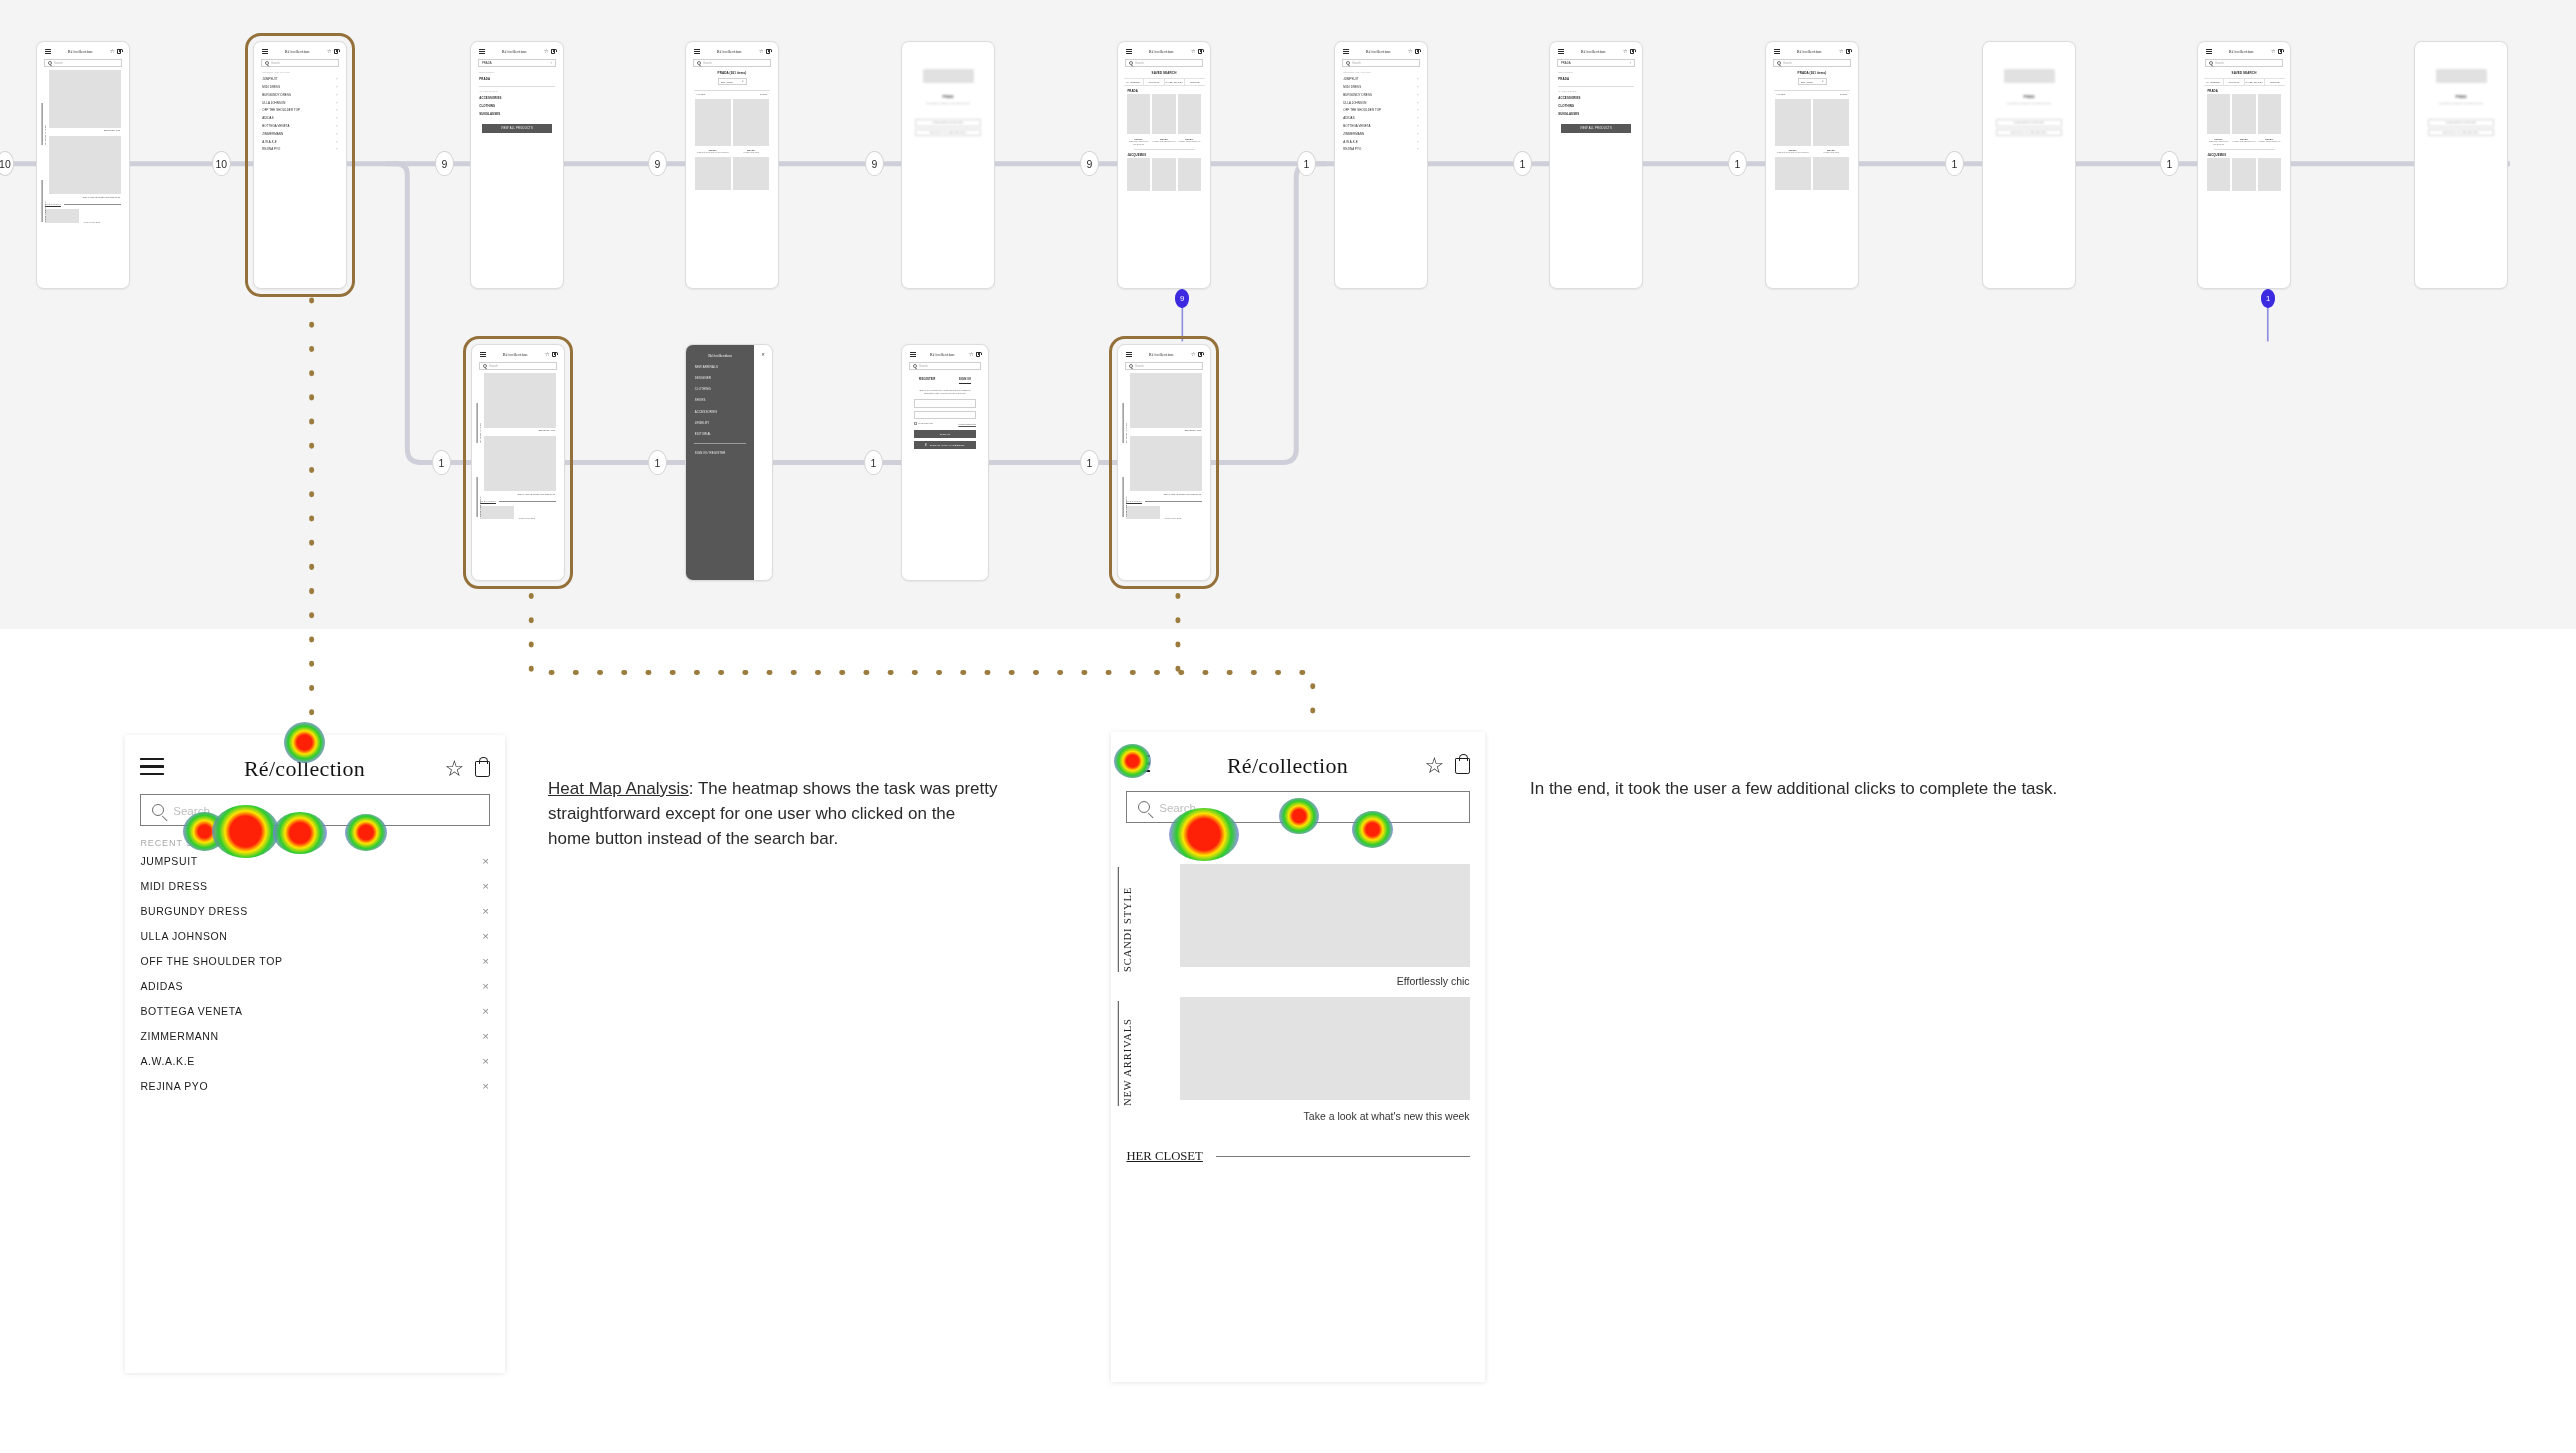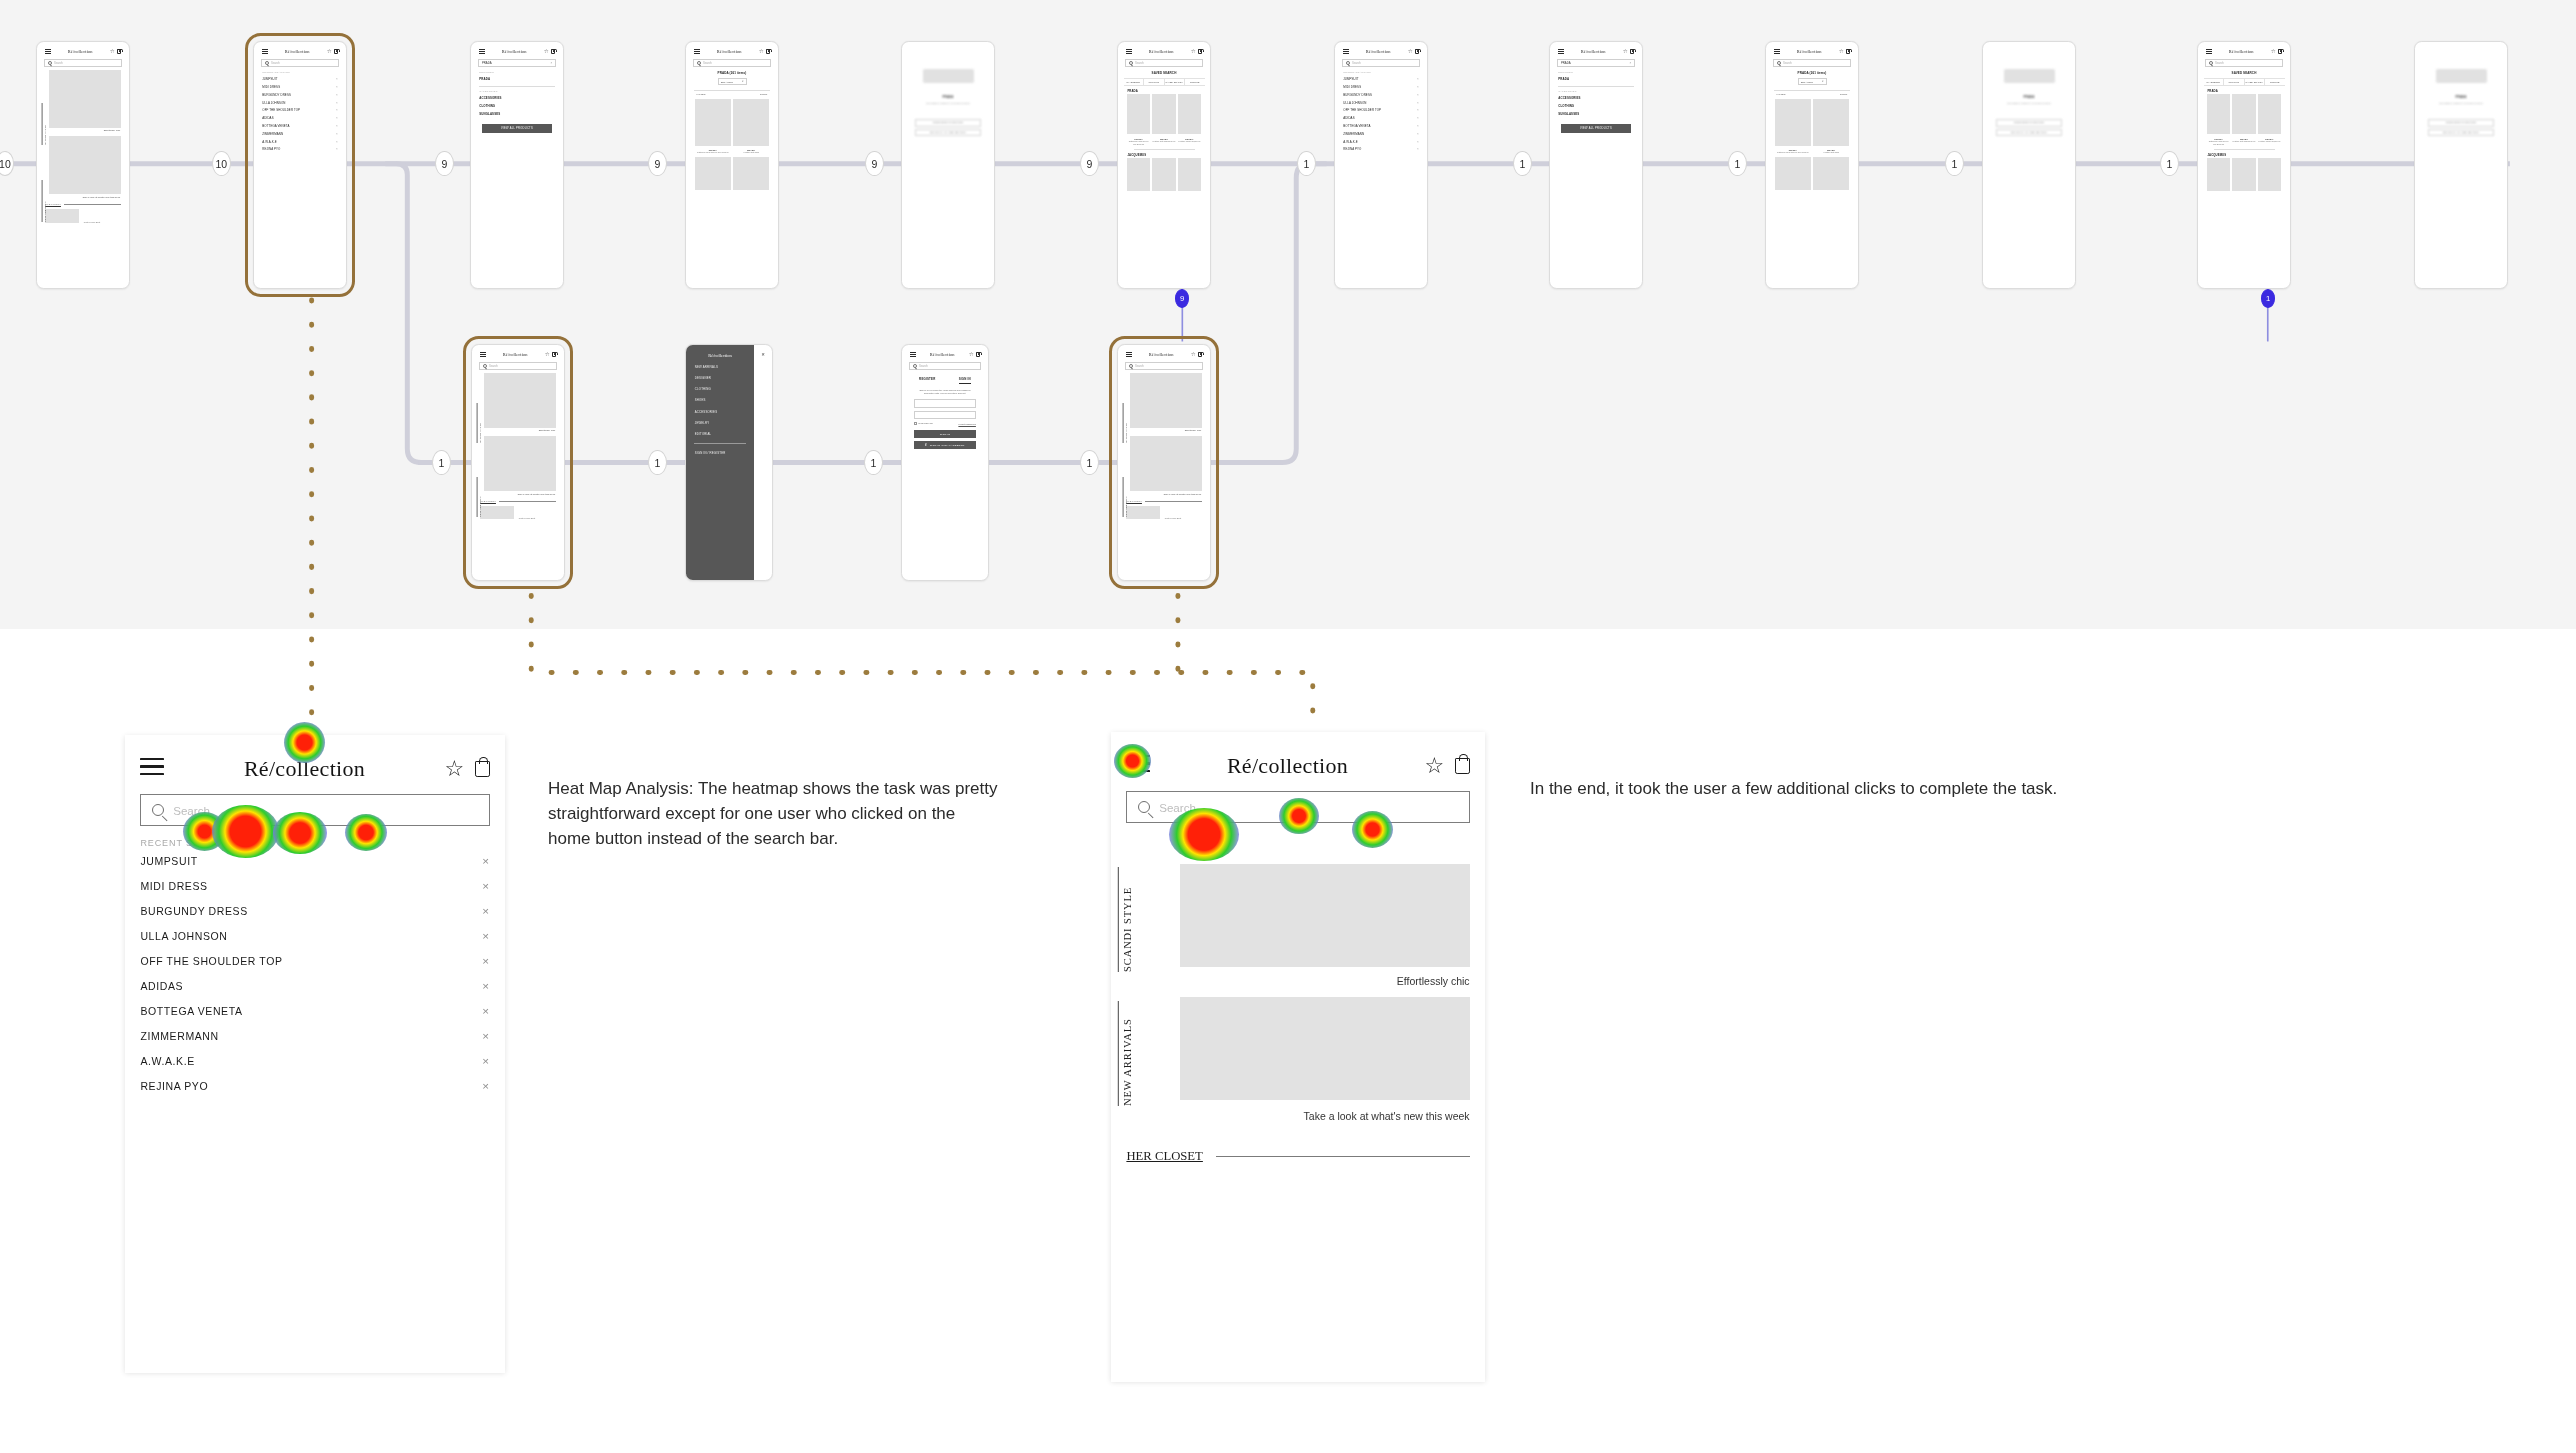--- a/index.html
+++ b/index.html
@@ -186,21 +186,21 @@
   .bigfoot { display: flex; align-items: center; gap: 13.2px; }
   .bigfoot .lbl2 { font-family: "Liberation Serif", serif; font-size: 12.7px; color: #1c1c1c; text-decoration: underline; white-space: nowrap; }
   .bigfoot .rule2 { flex: 1; height: 1.1px; background: #7b7b7b; }
 
   
   .blob { position: absolute; border-radius: 50%; pointer-events: none; }
 
   
   .analysis { position: absolute; color: #2b2b2b; }
   .analysis p { font-size: 17px; line-height: 1.47; }
-  .analysis .hl { }
+  .analysis .hl { text-decoration: underline; }
   .analysis p + p { margin-top: 22px; font-weight: bold; }
 </style>
 </head>
 <body>
 
 <div id="root">
 
   <div class="flow-canvas">
 
     <svg class="flow-svg" viewBox="0 0 4680 1142">

